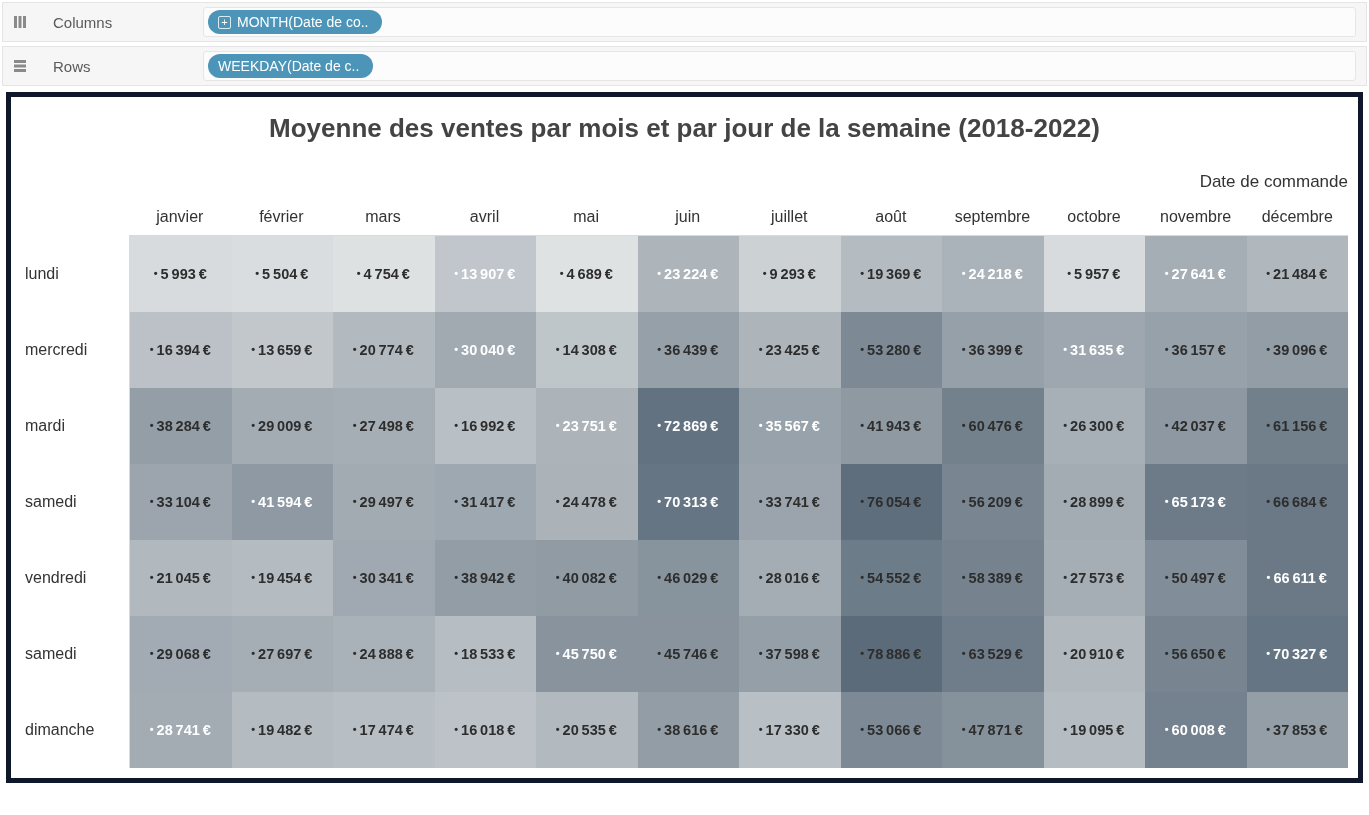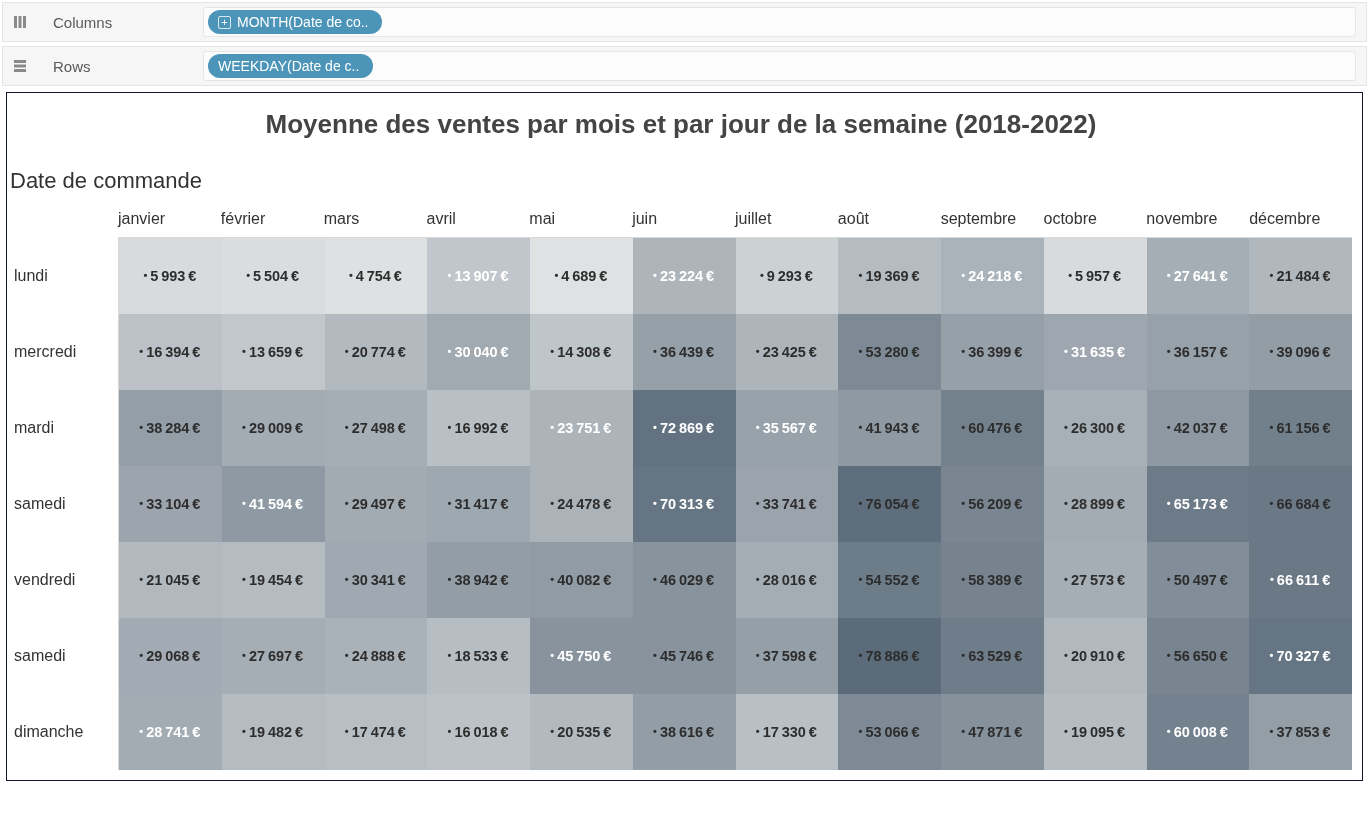--- a/index.html
+++ b/index.html
@@ -55,34 +55,34 @@
   }
   .pill .plus {
     font-size: 11px;
     border: 1px solid rgba(255,255,255,0.8);
     width: 13px; height: 13px; line-height: 11px;
     text-align: center;
     border-radius: 2px;
   }
   .viz-area {
     margin: 6px 6px 13px 6px;
-    border: 1px solid #0f172a;
-    padding: 16px 10px 10px 3px;
+    border: 5px solid #0f172a;
+    padding: 16px 10px 10px 10px;
     background: #fff;
   }
   .chart-title {
     text-align: center;
     font-weight: 700;
     font-size: 26px;
     color: #444;
     margin-bottom: 28px;
   }
   .axis-title {
-    text-align: left;
-    font-size: 22px;
+    text-align: right;
+    font-size: 17px;
     color: #333;
     margin-bottom: 16px;
   }
   .heatmap-wrapper { display: flex; }
   .row-labels {
     width: 108px;
     display: flex;
     flex-direction: column;
   }
   .col-header-spacer { height: 28px; }
@@ -95,21 +95,21 @@
     padding-left: 4px;
   }
   .grid-area { flex: 1; }
   .col-headers {
     display: grid;
     grid-template-columns: repeat(12, 1fr);
     height: 28px;
     border-bottom: 1px solid #d9d9d9;
   }
   .col-header {
-    text-align: left;
+    text-align: center;
     font-size: 16px;
     color: #333;
     padding-bottom: 6px;
   }
   .heatmap-grid {
     display: grid;
     grid-template-columns: repeat(12, 1fr);
     grid-auto-rows: 76px;
     border-left: 1px solid #d9d9d9;
   }

